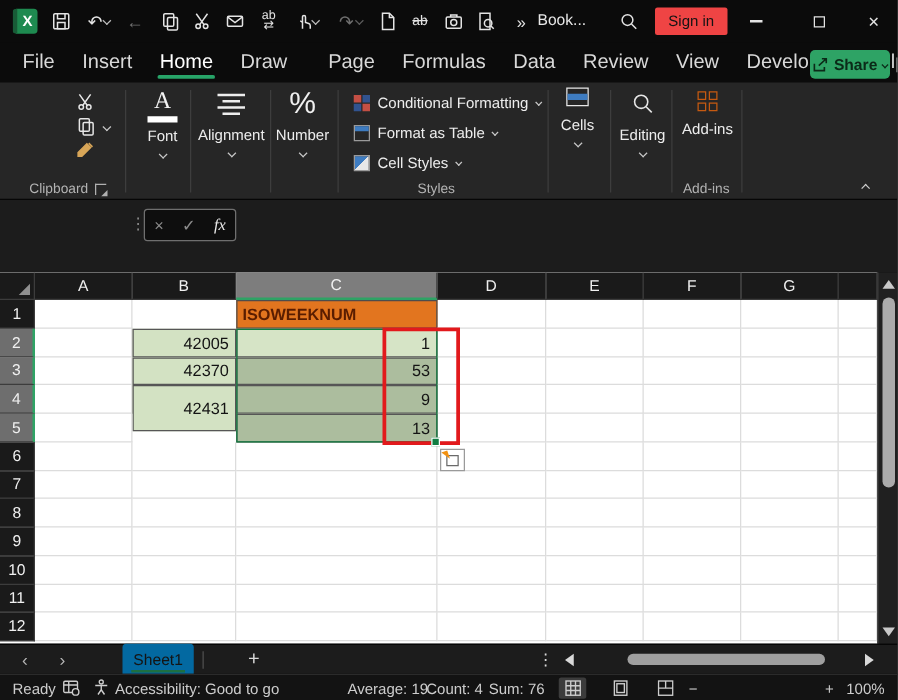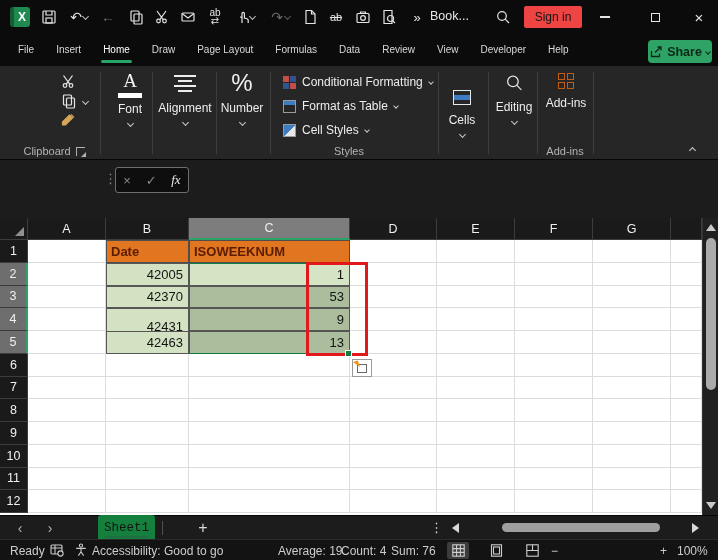--- a/index.html
+++ b/index.html
@@ -23,21 +23,21 @@
                 border-left:4px solid #185C37; }
   #doc-title { position:absolute; left:430px; top:9px; color:#e8e8e8; font-size:12.5px; }
   #signin { position:absolute; left:524px; top:6px; width:58px; height:22px; background:#ef4444; color:#141414;
             font-size:12px; border:none; border-radius:2px; display:flex; align-items:center; justify-content:center; }
   .winbtn { position:absolute; top:0; width:30px; height:34px; display:flex; align-items:center; justify-content:center; color:#e4e4e4; font-size:15px; }
   #max-btn span { width:9px; height:9px; border:1px solid #e4e4e4; display:inline-block; }
   #min-btn span { width:10px; height:1.4px; background:#e4e4e4; display:inline-block; }
 
   
   #tabrow { position:absolute; left:0; top:34px; width:718px; height:32px; background:#0b0b0b; display:flex; align-items:center; padding-left:7px; }
-  .rtab { position:relative; padding:0 11px; font-size:10px; color:#d9d9d9; height:32px; line-height:32px; }
+  .rtab { position:relative; padding:0 11px; font-size:16px; color:#d9d9d9; height:32px; line-height:32px;text-align:right; }
   .rtab.active { color:#ffffff; }
   .rtab.active::after { content:""; position:absolute; left:9px; right:9px; bottom:3px; height:3px; background:#27A468; border-radius:2px; }
   #share-btn { position:absolute; left:648px; top:40px; width:64px; height:23px; background:#2EA365; border-radius:4px;
                display:flex; align-items:center; justify-content:center; gap:4px; color:#0B2A18; font-size:12.5px; font-weight:bold; }
   #share-btn svg { stroke:#0B2A18; fill:none; stroke-width:1.3; }
   #share-btn .chv { border-color:#0B2A18; width:4px; height:4px; }
 
   
   #ribbon { position:absolute; left:0; top:66px; width:718px; height:94px; background:#262626; border-bottom:1px solid #060606; }
   .rsep { position:absolute; top:6px; width:1px; height:82px; background:#3d3d3d; }
@@ -114,22 +114,22 @@
   #vscroll { position:absolute; left:702px; top:218px; width:16px; height:297px; background:#202020; border-left:1px solid #333; }
   #vscroll .thumb { position:absolute; left:2.5px; top:20px; width:10px; height:152px; background:#ABABAB; border-radius:5px; }
   .tri-up   { width:0; height:0; border-left:5px solid transparent; border-right:5px solid transparent; border-bottom:7px solid #c9c9c9; }
   .tri-down { width:0; height:0; border-left:5px solid transparent; border-right:5px solid transparent; border-top:7px solid #c9c9c9; }
   .tri-left { width:0; height:0; border-top:5px solid transparent; border-bottom:5px solid transparent; border-right:7px solid #d9d9d9; }
   .tri-right{ width:0; height:0; border-top:5px solid transparent; border-bottom:5px solid transparent; border-left:7px solid #d9d9d9; }
 
   
   #sheetbar { position:absolute; left:0; top:515px; width:718px; height:24px; background:#1c1c1c; border-top:1px solid #060606; }
   .navarr { position:absolute; top:3px; width:20px; height:18px; color:#b5b5b5; font-size:14px; display:flex; align-items:center; justify-content:center; }
-  #sheet-tab { position:absolute; left:98px; top:-1px; width:57px; height:25px; background:#15803d; border-radius:3px 3px 0 0;
-               color:#141414; font-size:12.5px; display:flex; align-items:center; justify-content:center;font-family:Liberation Mono, monospace; }
+  #sheet-tab { position:absolute; left:98px; top:-1px; width:57px; height:25px; background:#0369a1; border-radius:3px 3px 0 0;
+               color:#141414; font-size:12.5px; display:flex; align-items:center; justify-content:center; }
   #sheet-tab::after { content:""; position:absolute; left:7px; right:7px; bottom:2px; height:2.5px; background:#1D6F42; }
   #tab-sep { position:absolute; left:162px; top:5px; width:1px; height:14px; background:#4f4f4f; }
   #add-sheet { position:absolute; left:192px; top:1px; width:22px; height:22px; color:#d9d9d9; font-size:16px; display:flex; align-items:center; justify-content:center; }
   #tab-menu { position:absolute; left:430px; top:4px; color:#d9d9d9; font-size:13px; }
   #hscroll-left  { position:absolute; left:452px; top:7px; }
   #hscroll-right { position:absolute; left:692px; top:7px; }
   #hscroll-thumb { position:absolute; left:502px; top:7px; width:158px; height:9px; background:#9f9f9f; border-radius:4.5px; }
 
   
   #statusbar { position:absolute; left:0; top:539px; width:718px; height:21px; background:#131313; border-top:1px solid #2b2b2b;
@@ -326,21 +326,21 @@
       <span>Format as Table</span>
         <span class="chv"></span>
     </div>
     <div class="styles-item" style="left:283px;top:57px">
       <span id="cellstyles-ic"></span>
       <span>Cell Styles</span>
         <span class="chv"></span>
     </div>
     <div class="grp-label" style="left:314px;width:70px">Styles</div>
 
-    <div class="big-item" style="left:442px;top:24px;width:40px">
+    <div class="big-item" style="left:442px;top:4px;width:40px">
       <div id="cells-ic">
           <div></div>
           <div></div>
           <div></div>
         </div>
       <div class="big-label" style="margin-top:8px">Cells</div>
       <span class="chv big-chv"></span>
     </div>
 
     <div class="big-item" style="left:492px;top:7px;width:44px">
@@ -384,21 +384,20 @@
       <div class="colhead" style="left: 28px; top: 0px; width: 78px; height: 22px;">A</div>
       <div class="colhead" style="left: 106px; top: 0px; width: 83px; height: 22px;">B</div>
       <div class="colhead sel" style="left: 189px; top: 0px; width: 161px; height: 22px;">C</div>
       <div class="colhead" style="left: 350px; top: 0px; width: 87px; height: 22px;">D</div>
       <div class="colhead" style="left: 437px; top: 0px; width: 78px; height: 22px;">E</div>
       <div class="colhead" style="left: 515px; top: 0px; width: 78px; height: 22px;">F</div>
       <div class="colhead" style="left: 593px; top: 0px; width: 78px; height: 22px;">G</div>
       <div class="colhead" style="left: 671px; top: 0px; width: 31px; height: 22px;"></div>
       <div class="rowhead" style="left: 0px; top: 22px; width: 28px; height: 22.75px;">1</div>
       <div class="cell" style="left: 28px; top: 22px; width: 78px; height: 22.75px;"></div>
-      <div class="cell header" style="left: 106px; top: 22px; width: 83px; height: 22.75px;">Date</div>
       <div class="cell header" style="left: 189px; top: 22px; width: 161px; height: 22.75px;">ISOWEEKNUM</div>
       <div class="cell" style="left: 350px; top: 22px; width: 87px; height: 22.75px;"></div>
       <div class="cell" style="left: 437px; top: 22px; width: 78px; height: 22.75px;"></div>
       <div class="cell" style="left: 515px; top: 22px; width: 78px; height: 22.75px;"></div>
       <div class="cell" style="left: 593px; top: 22px; width: 78px; height: 22.75px;"></div>
       <div class="cell" style="left: 671px; top: 22px; width: 31px; height: 22.75px;"></div>
       <div class="rowhead sel" style="left: 0px; top: 44.75px; width: 28px; height: 22.75px;">2</div>
       <div class="cell" style="left: 28px; top: 44.75px; width: 78px; height: 22.75px;"></div>
       <div class="cell data" style="left: 106px; top: 44.75px; width: 83px; height: 22.75px;">42005</div>
       <div class="cell result-active" style="left: 189px; top: 44.75px; width: 161px; height: 22.75px;">1</div>
@@ -420,21 +419,20 @@
       <div class="cell" style="left: 28px; top: 90.25px; width: 78px; height: 22.75px;"></div>
       <div class="cell data" style="left: 106px; top: 90.25px; width: 83px; height: 37px;">42431</div>
       <div class="cell result-selected" style="left: 189px; top: 90.25px; width: 161px; height: 22.75px;">9</div>
       <div class="cell" style="left: 350px; top: 90.25px; width: 87px; height: 22.75px;"></div>
       <div class="cell" style="left: 437px; top: 90.25px; width: 78px; height: 22.75px;"></div>
       <div class="cell" style="left: 515px; top: 90.25px; width: 78px; height: 22.75px;"></div>
       <div class="cell" style="left: 593px; top: 90.25px; width: 78px; height: 22.75px;"></div>
       <div class="cell" style="left: 671px; top: 90.25px; width: 31px; height: 22.75px;"></div>
       <div class="rowhead sel" style="left: 0px; top: 113px; width: 28px; height: 22.75px;">5</div>
       <div class="cell" style="left: 28px; top: 113px; width: 78px; height: 22.75px;"></div>
-      <div class="cell data" style="left: 106px; top: 113px; width: 83px; height: 22.75px;">42463</div>
       <div class="cell result-selected" style="left: 189px; top: 113px; width: 161px; height: 22.75px;">13</div>
       <div class="cell" style="left: 350px; top: 113px; width: 87px; height: 22.75px;"></div>
       <div class="cell" style="left: 437px; top: 113px; width: 78px; height: 22.75px;"></div>
       <div class="cell" style="left: 515px; top: 113px; width: 78px; height: 22.75px;"></div>
       <div class="cell" style="left: 593px; top: 113px; width: 78px; height: 22.75px;"></div>
       <div class="cell" style="left: 671px; top: 113px; width: 31px; height: 22.75px;"></div>
       <div class="rowhead" style="left: 0px; top: 135.75px; width: 28px; height: 22.75px;">6</div>
       <div class="cell" style="left: 28px; top: 135.75px; width: 78px; height: 22.75px;"></div>
       <div class="cell" style="left: 106px; top: 135.75px; width: 83px; height: 22.75px;"></div>
       <div class="cell" style="left: 189px; top: 135.75px; width: 161px; height: 22.75px;"></div>

